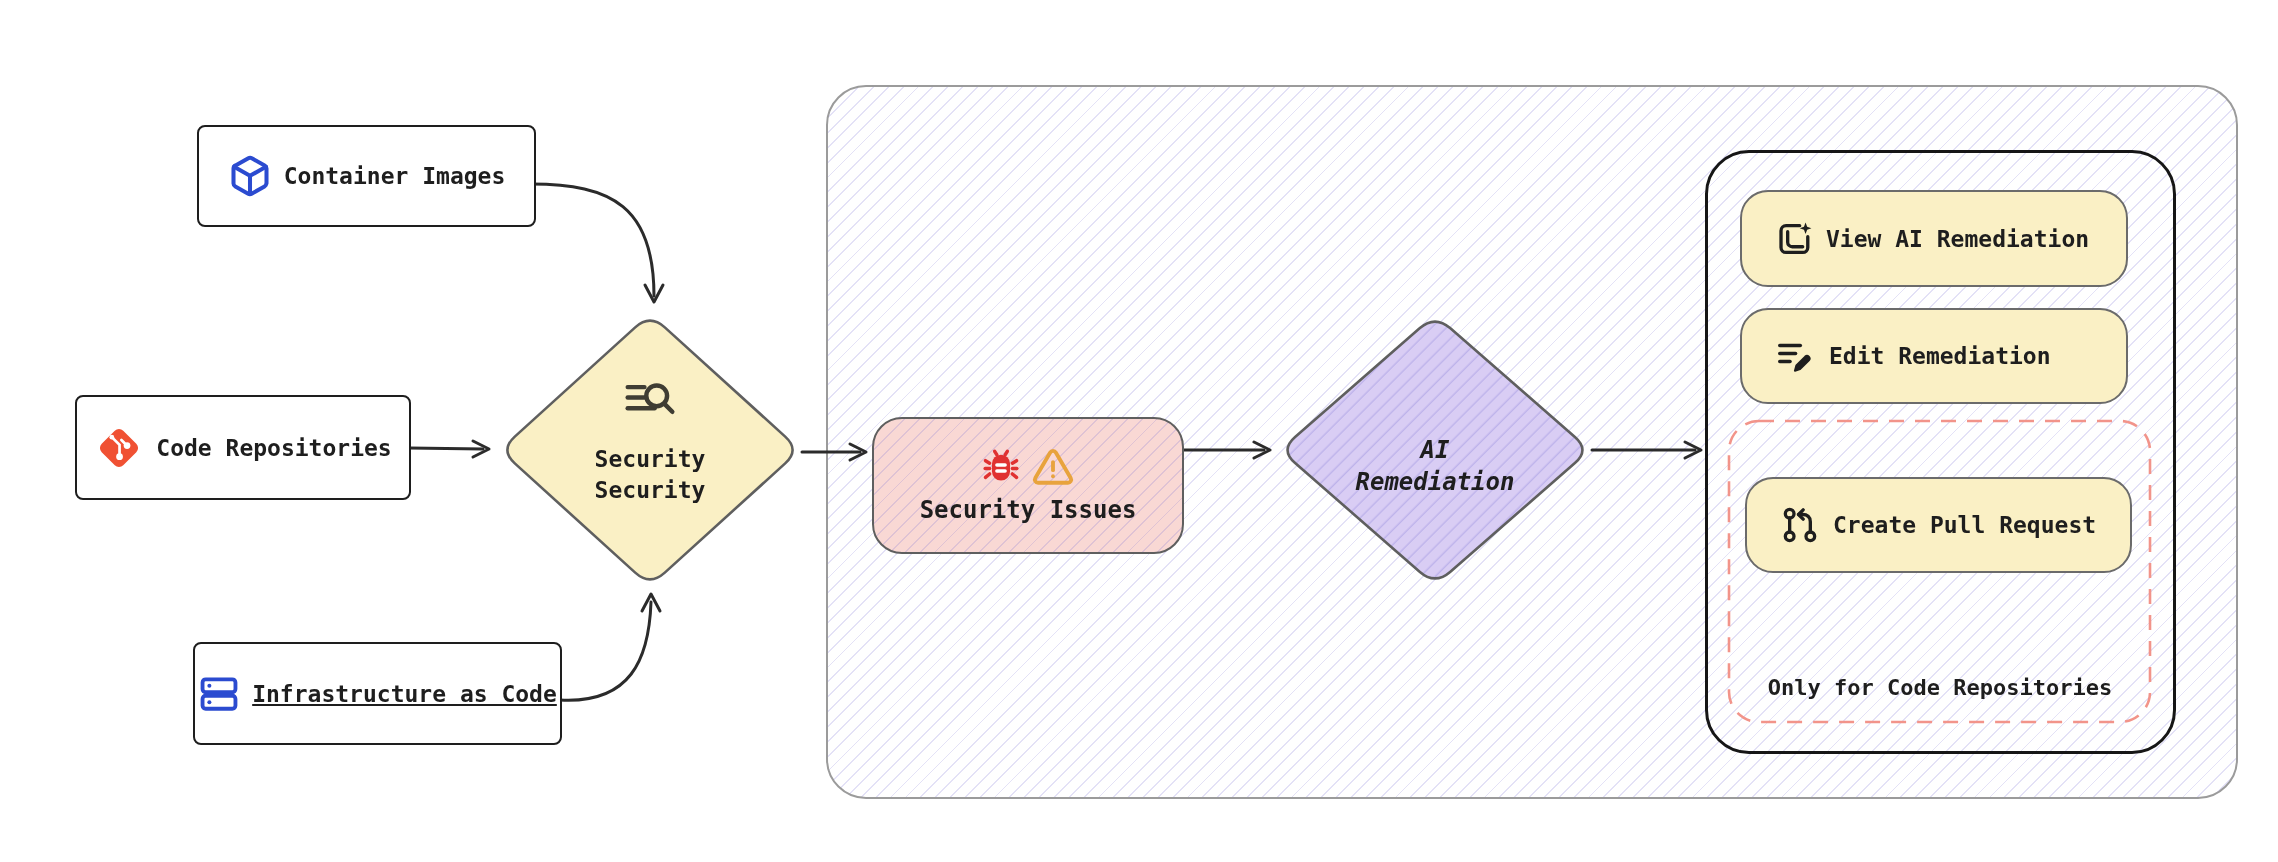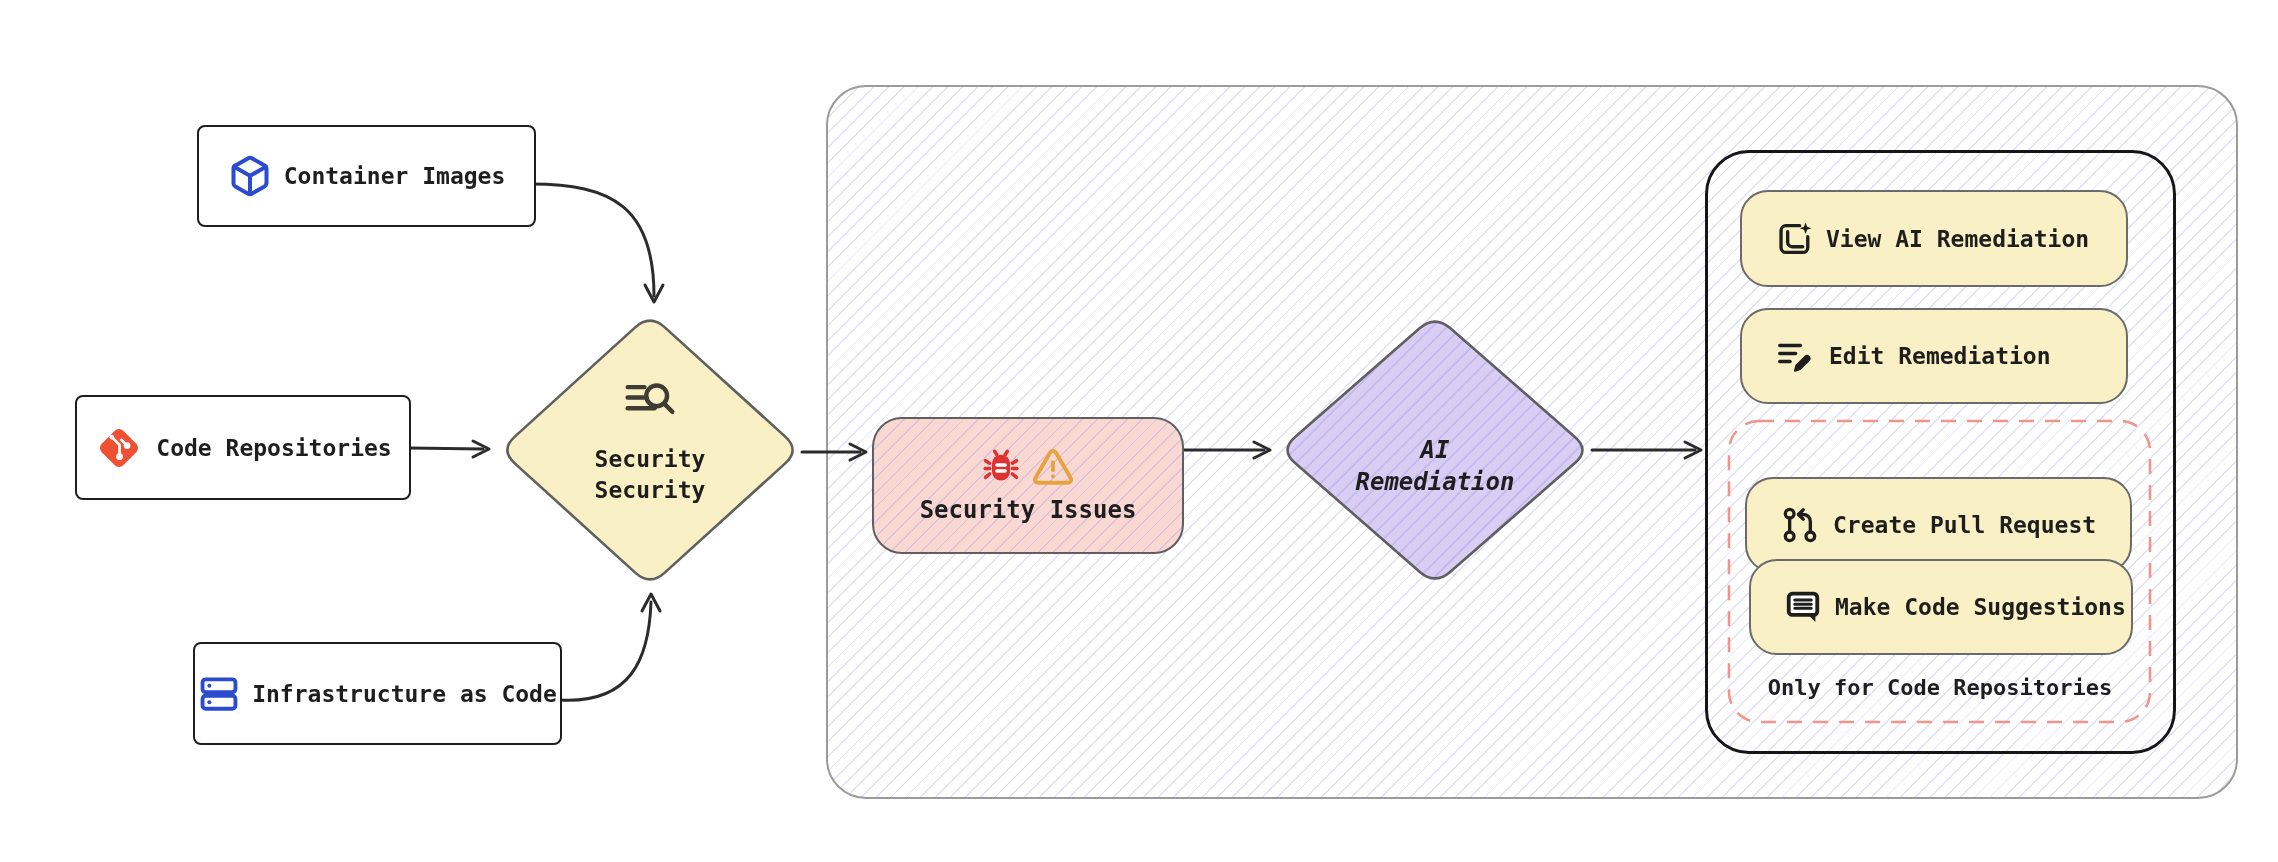--- a/index.html
+++ b/index.html
@@ -23,21 +23,21 @@
   
   svg.layer{left:0;top:0;}
   
   .src-node{
     display:flex;align-items:center;justify-content:center;gap:12px;
     background:#ffffff;border:2.8px solid #1e1e1e;border-radius:8px;
     font-size:23px;font-weight:600;white-space:nowrap;
   }
   .n1{left:197px;top:125px;width:335px;height:98px;}
   .n2{left:75px;top:395px;width:332px;height:101px;}
-  .n3{left:193px;top:642px;width:365px;height:99px;}
+  .n3{left:193px;top:642px;width:365px;height:99px;text-decoration:underline;}
   
   .sec-issues{
     left:872px;top:385px;width:308px;height:133px;
     border:2.5px solid #5f5f5f;border-radius:30px;
     background-color:#F9D8D4;
     display:flex;flex-direction:column;align-items:center;justify-content:center;gap:9px;
     font-size:24px;font-weight:600;margin-top:32px;
   }
   .sec-issues .icon-row{display:flex;align-items:center;gap:12px;}
   
@@ -213,24 +213,16 @@
       <circle cx="5.8" cy="5.2" r="2.6"></circle>
       <circle cx="5.8" cy="18.8" r="2.6"></circle>
       <path d="M5.8 7.8v8.4"></path>
       <circle cx="18.2" cy="18.8" r="2.6"></circle>
       <path d="M18.2 16.2V10c0-2.8-1.9-4.3-4.6-4.3h-2.4"></path>
       <path d="M13.9 2.9 11.1 5.7l2.8 2.8"></path>
     </svg>
     <span>Create Pull Request</span>
   </div>
 
-  <div class="abs action-btn b4">
-    <svg width="38" height="38" viewBox="0 0 24 24">
-      <rect x="3" y="3.6" width="18" height="13.4" rx="2.2" fill="#fff" stroke="#1e1e1e" stroke-width="2.4"></rect>
-      <path d="M6.8 7.6h10.4M6.8 10.2h10.4M6.8 12.8h10.4" stroke="#1e1e1e" stroke-width="1.9" stroke-linecap="round"></path>
-      <path d="M15 16.6l4.8 4.8v-4.8z" fill="#1e1e1e"></path>
-    </svg>
-    <span>Make Code Suggestions</span>
-  </div>
 
   <div class="abs restriction-note">Only for Code Repositories</div>
 
 </div>
 
 </body></html>

